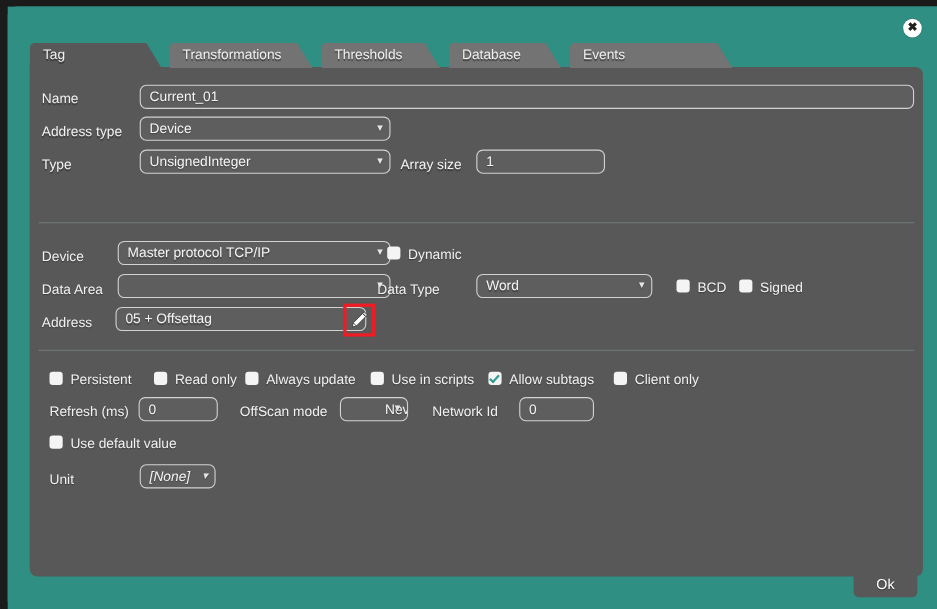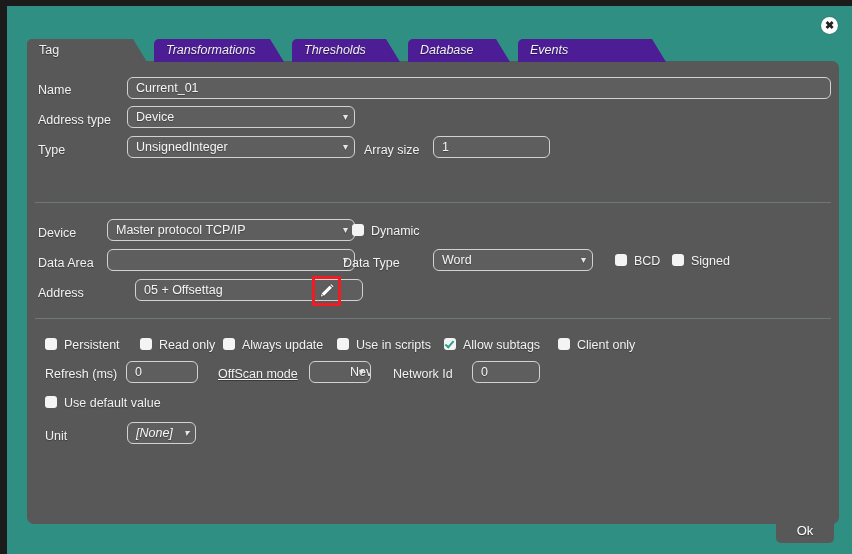--- a/index.html
+++ b/index.html
@@ -73,21 +73,21 @@
     line-height: 23px;
     font-size: 12.5px;
     color: #f0f0f0;
     cursor: pointer;
     border-radius: 5px 5px 0 0;
     white-space: nowrap;
     text-shadow: 0 1px 1px rgba(0,0,0,.45);
     -webkit-clip-path: polygon(0 0, calc(100% - 14px) 0, 100% 100%, 0 100%);
     clip-path: polygon(0 0, calc(100% - 14px) 0, 100% 100%, 0 100%);
   }
-  .tab.inactive { background: #4c1d95; font-style: italic; }
+  .tab.inactive { background: #737373; }
   .tab.active   { background: #585858; z-index: 5; }
 
   
   #panel {
     position: absolute;
     left: 20px;
     top: 55px;
     width: 812px;
     height: 463px;
     background: #585858;
@@ -286,21 +286,21 @@
         <span>Word</span>
         <span class="chev">▾</span>
       </div>
 
       <div class="cbox" style="left:588px; top:193px;"></div>
       <div class="cblabel" style="left:607px; top:193px;">BCD</div>
       <div class="cbox" style="left:645px; top:193px;"></div>
       <div class="cblabel" style="left:664px; top:193px;">Signed</div>
 
       <div class="lbl" style="left:11px; top:224px;">Address</div>
-      <div class="field" style="left:78px; top:218px; width:228px;margin-left:30px;">05  + Offsettag</div>
+      <div class="field" style="left:78px; top:218px; width:228px;">05  + Offsettag</div>
 
       <div class="divider" style="top:257px;"></div>
 
       <div class="cbox" style="left:18px;  top:277px;"></div>
       <div class="cblabel" style="left:37px;  top:277px;">Persistent</div>
 
       <div class="cbox" style="left:113px; top:277px;"></div>
       <div class="cblabel" style="left:132px; top:277px;">Read only</div>
 
       <div class="cbox" style="left:196px; top:277px;"></div>
@@ -311,21 +311,21 @@
 
       <div class="cbox checked" style="left:417px; top:277px;"></div>
       <div class="cblabel" style="left:436px; top:277px;">Allow subtags</div>
 
       <div class="cbox" style="left:531px; top:277px;"></div>
       <div class="cblabel" style="left:550px; top:277px;">Client only</div>
 
       <div class="lbl" style="left:18px; top:305px;">Refresh (ms)</div>
       <div class="field" style="left:99px; top:300px; width:72px;">0</div>
 
-      <div class="lbl" style="left:191px; top:305px;text-decoration:underline;">OffScan mode</div>
+      <div class="lbl" style="left:191px; top:305px;">OffScan mode</div>
       <div class="select" style="left:282px; top:300px; width:48px;padding-left:40px;">
         <span>Never</span>
         <span class="chev">▾</span>
       </div>
 
       <div class="lbl" style="left:366px; top:305px;">Network Id</div>
       <div class="field" style="left:445px; top:300px; width:68px;">0</div>
 
       <div class="cbox" style="left:18px; top:335px;"></div>
       <div class="cblabel" style="left:37px; top:335px;">Use default value</div>

